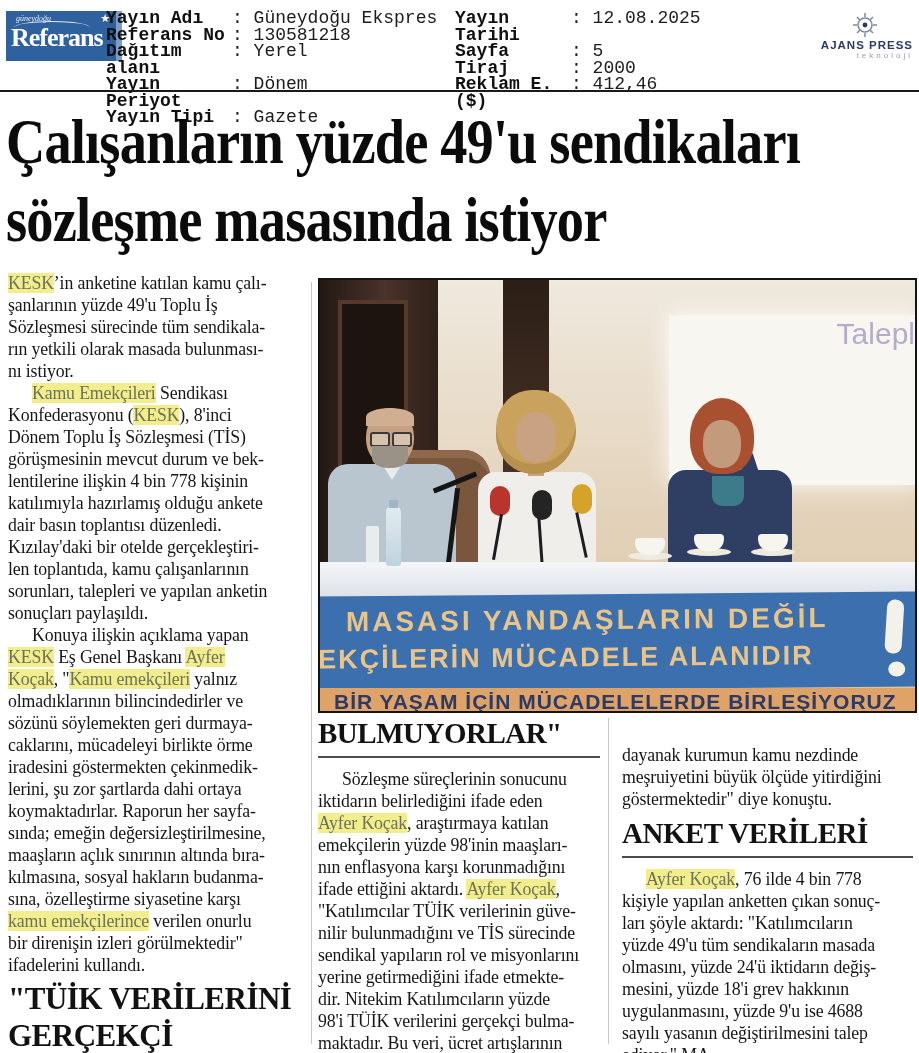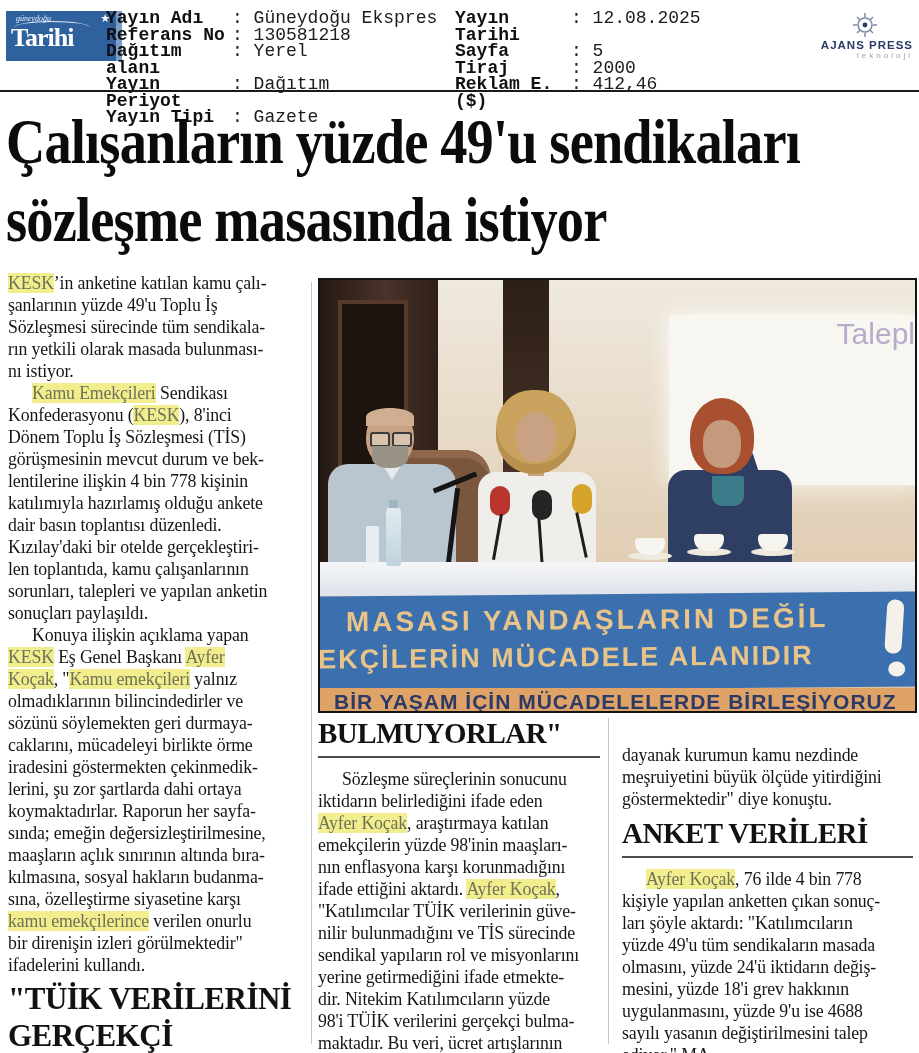--- a/index.html
+++ b/index.html
@@ -126,39 +126,39 @@
 </style>
 </head>
 <body>
 
 <div class="page">
 
   <div class="logo-ekspres">
     <span class="logo-tagline">güneydoğu</span>
     <span class="logo-star">★</span>
     <div class="logo-arc"></div>
-    <span class="logo-name">Tarihi</span>
+    <span class="logo-name">Referans</span>
   </div>
 
   <div class="meta meta-left">
       <div class="meta-row">
         <span class="lbl">Yayın Adı</span>
         <span class="val">: Güneydoğu Ekspres</span>
       </div>
       <div class="meta-row">
         <span class="lbl">Referans No</span>
         <span class="val">: 130581218</span>
       </div>
       <div class="meta-row">
         <span class="lbl">Dağıtım alanı</span>
         <span class="val">: Yerel</span>
       </div>
       <div class="meta-row">
         <span class="lbl">Yayın Periyot</span>
-        <span class="val">: Dağıtım</span>
+        <span class="val">: Dönem</span>
       </div>
       <div class="meta-row">
         <span class="lbl">Yayın Tipi</span>
         <span class="val">: Gazete</span>
       </div>
     </div>
   <div class="meta meta-right">
       <div class="meta-row">
         <span class="lbl">Yayın Tarihi</span>
         <span class="val">: 12.08.2025</span>

